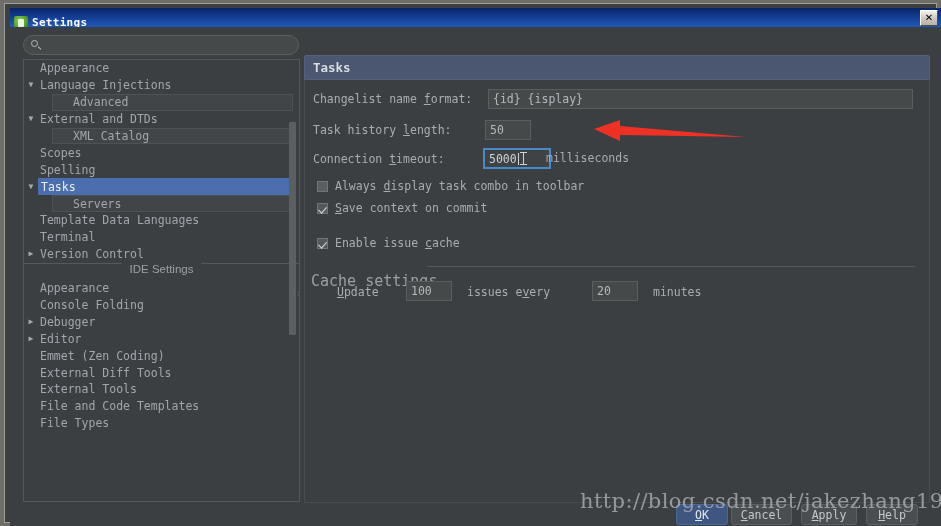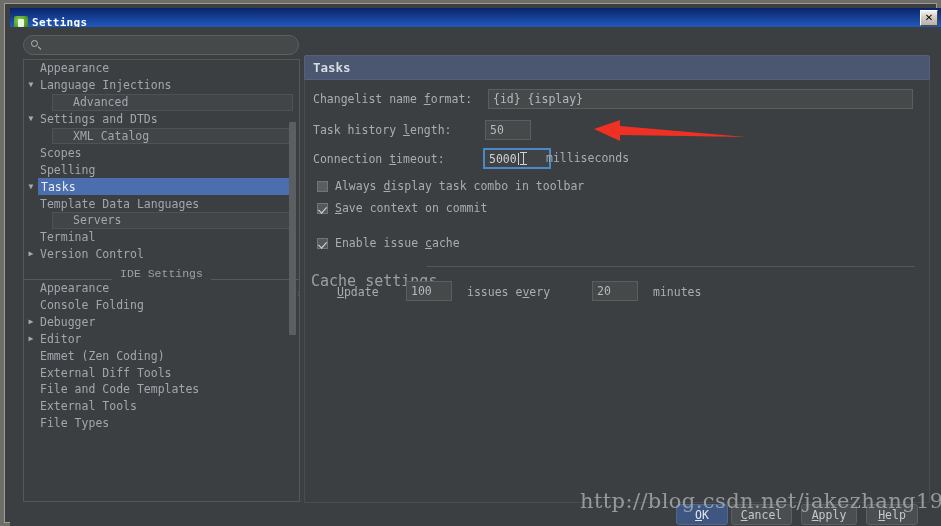--- a/index.html
+++ b/index.html
@@ -138,23 +138,23 @@
     margin-right: 6px;
     border: 1px solid #4b6eaf;
     box-sizing:border-box;
   }
   .tree-row.selected .lbl { color: #e8eef7; }
   .tree-row.plain .label-wrap { padding-left: 0; }
 
   
   .tree-sep {
     position: relative; height: 17px;
-    display: flex; align-items: flex-end; justify-content: center;
+    display: flex; align-items: flex-start; justify-content: center;
     color:#9aa0a6; font-size: 11.5px;
-    font-family:Liberation Mono, monospace;
+    font-family:Liberation Sans, sans-serif;
   }
   .tree-sep .ln { flex:1; height:1px; background:#55595b; }
   .tree-sep .txt { padding: 0 8px; white-space: nowrap; }
 
   .tree-scrollbar {
     position: absolute; right: 2px; top: 2px;
     width: 9px; height: 439px;
     background: transparent;
   }
   .tree-thumb {
@@ -321,21 +321,21 @@
             </div>
             <div class="tree-row child">
               <span class="arrow"></span>
               <span class="label-wrap">
                 <span class="lbl">Advanced</span>
               </span>
             </div>
             <div class="tree-row plain">
               <span class="arrow">▼</span>
               <span class="label-wrap">
-                <span class="lbl">Settings and DTDs</span>
+                <span class="lbl">External and DTDs</span>
               </span>
             </div>
             <div class="tree-row child">
               <span class="arrow"></span>
               <span class="label-wrap">
                 <span class="lbl">XML Catalog</span>
               </span>
             </div>
             <div class="tree-row plain">
               <span class="arrow"></span>
@@ -348,30 +348,30 @@
               <span class="label-wrap">
                 <span class="lbl">Spelling</span>
               </span>
             </div>
             <div class="tree-row plain selected">
               <span class="arrow">▼</span>
               <span class="label-wrap">
                 <span class="lbl">Tasks</span>
               </span>
             </div>
+            <div class="tree-row child">
+              <span class="arrow"></span>
+              <span class="label-wrap">
+                <span class="lbl">Servers</span>
+              </span>
+            </div>
             <div class="tree-row plain">
               <span class="arrow"></span>
               <span class="label-wrap">
                 <span class="lbl">Template Data Languages</span>
-              </span>
-            </div>
-            <div class="tree-row child">
-              <span class="arrow"></span>
-              <span class="label-wrap">
-                <span class="lbl">Servers</span>
               </span>
             </div>
             <div class="tree-row plain">
               <span class="arrow"></span>
               <span class="label-wrap">
                 <span class="lbl">Terminal</span>
               </span>
             </div>
             <div class="tree-row plain">
               <span class="arrow">▶</span>
@@ -416,27 +416,27 @@
             </div>
             <div class="tree-row plain">
               <span class="arrow"></span>
               <span class="label-wrap">
                 <span class="lbl">External Diff Tools</span>
               </span>
             </div>
             <div class="tree-row plain">
               <span class="arrow"></span>
               <span class="label-wrap">
+                <span class="lbl">External Tools</span>
+              </span>
+            </div>
+            <div class="tree-row plain">
+              <span class="arrow"></span>
+              <span class="label-wrap">
                 <span class="lbl">File and Code Templates</span>
-              </span>
-            </div>
-            <div class="tree-row plain">
-              <span class="arrow"></span>
-              <span class="label-wrap">
-                <span class="lbl">External Tools</span>
               </span>
             </div>
             <div class="tree-row plain">
               <span class="arrow"></span>
               <span class="label-wrap">
                 <span class="lbl">File Types</span>
               </span>
             </div>
           </div>
         <div class="tree-scrollbar">

